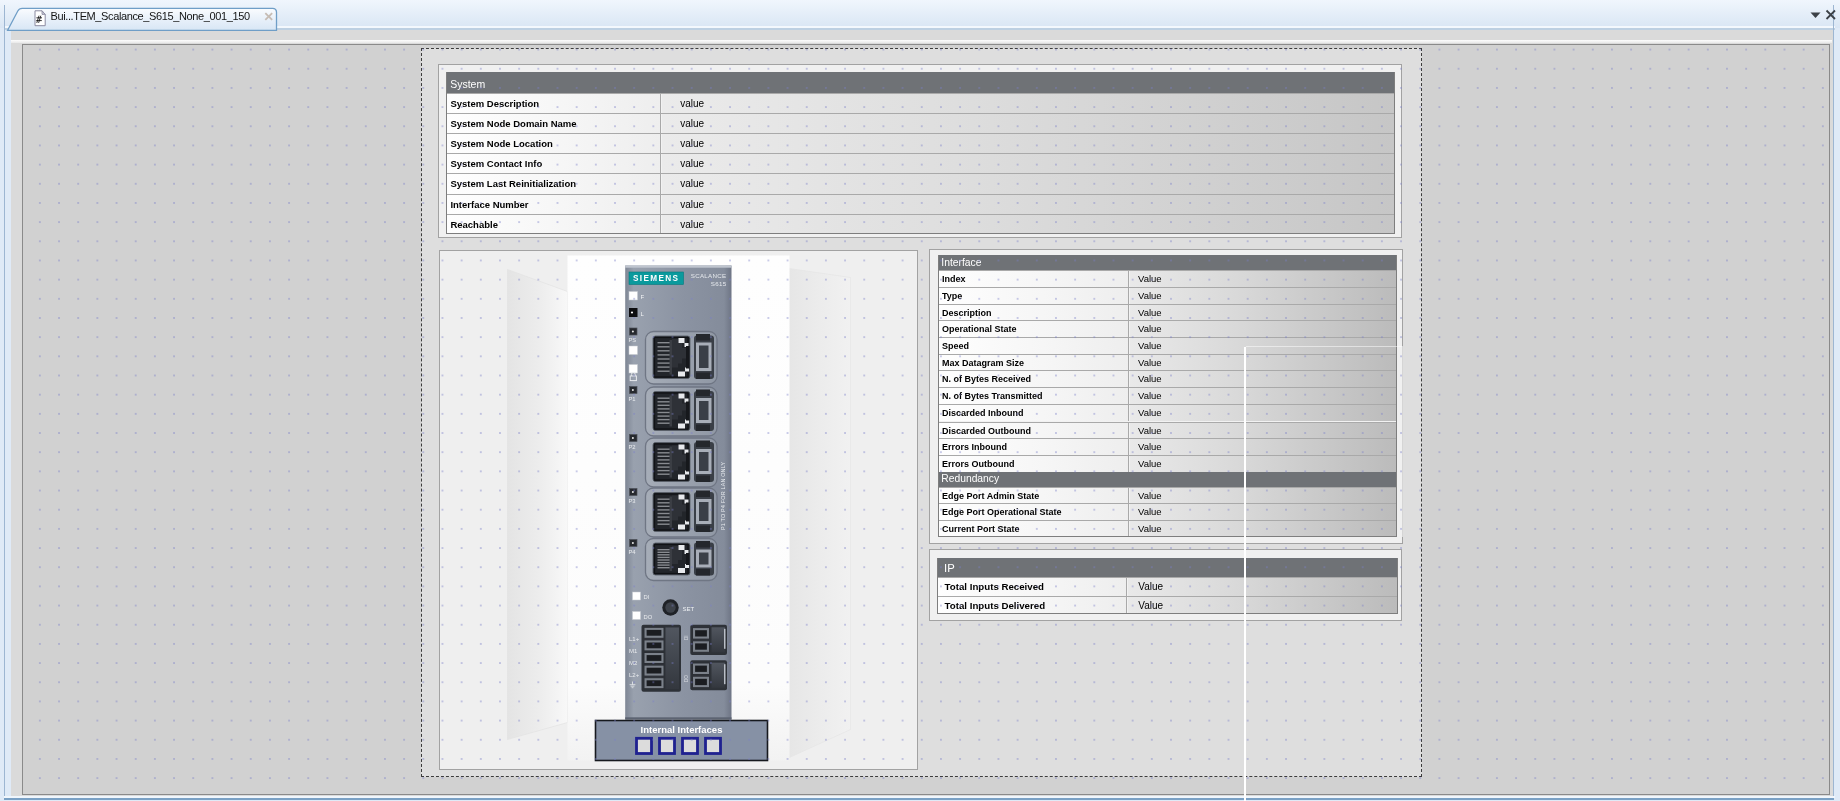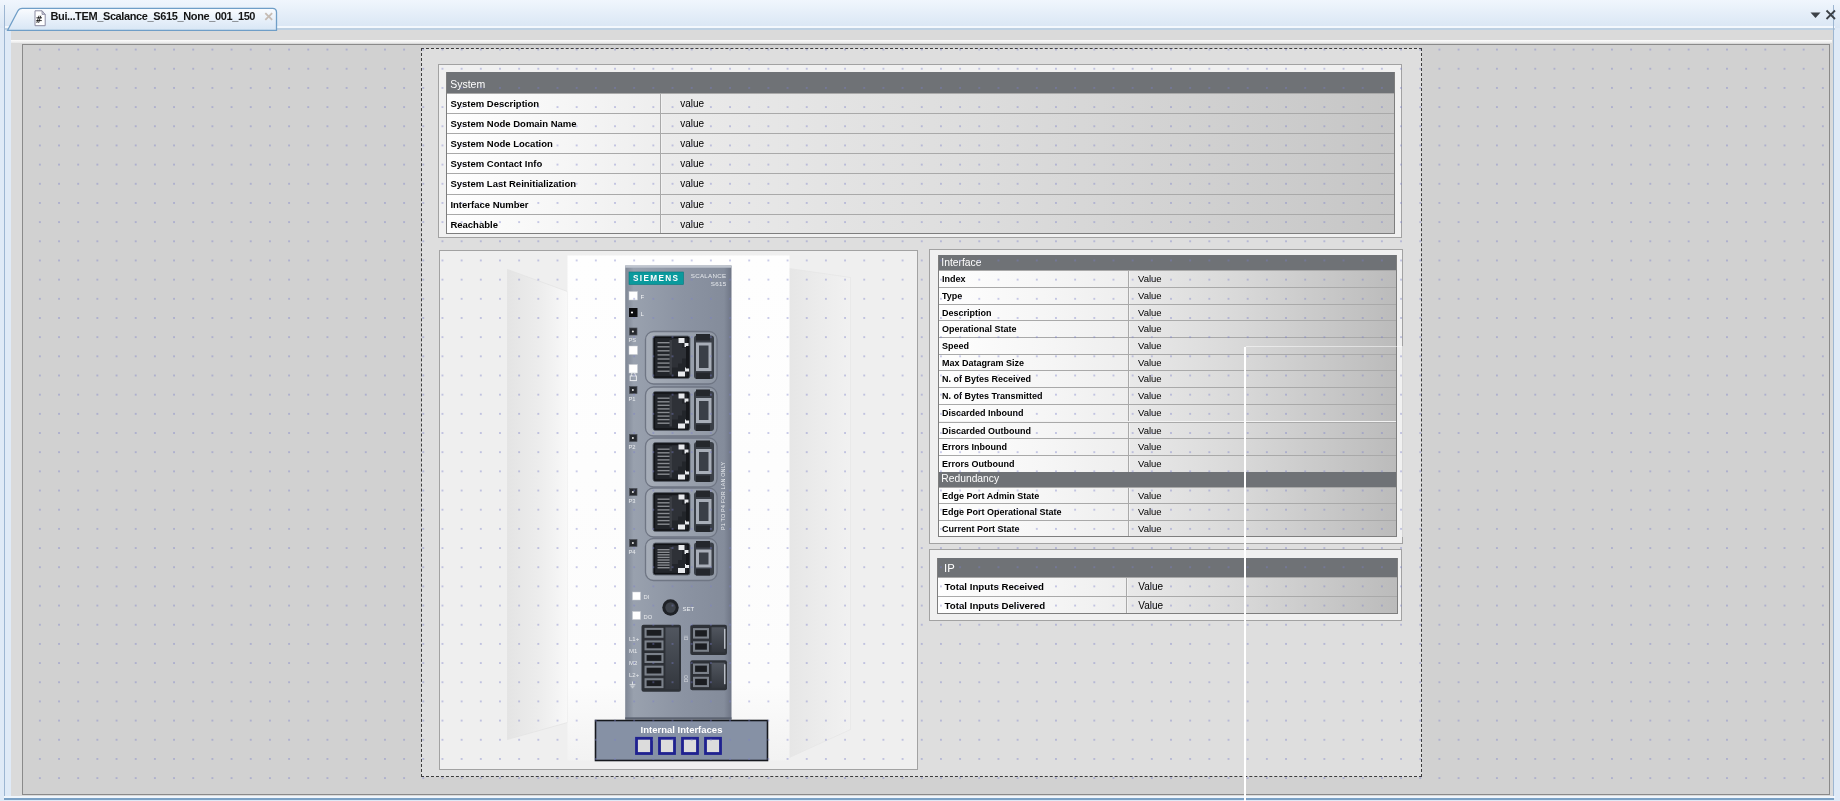--- a/index.html
+++ b/index.html
@@ -25,21 +25,21 @@
 .tbl { position:absolute; border:1px solid #7e7e7e; border-top:none; background:#f2f2f2; overflow:hidden; }
 #tblSystem { left:446px; top:72px; width:948.5px; height:161.6px; }
 #tblIface { left:937.5px; top:255px; width:459.5px; height:281.6px; }
 #tblIP { left:936.8px; top:557.5px; width:461px; height:56px; }
 #dots { left:22.5px; top:44.5px; width:1806px; height:750px; pointer-events:none;
   background-image:radial-gradient(circle, rgba(122,126,200,0.40) 0.7px, rgba(122,126,200,0) 1.05px);
   background-size:19.18px 19.18px; background-position:7.27px -5.03px; }
 #phantomV { left:1244px; top:347px; width:1.8px; height:454px; background:#ffffff; z-index:50; }
 #ghostH { left:1246px; top:346.2px; width:157px; height:1.2px; background:rgba(255,255,255,0.5); z-index:50; }
 #ghostV { left:1402.2px; top:347px; width:1.2px; height:190px; background:rgba(255,255,255,0.55); z-index:50; }
-#tabtext { left:50.5px; top:10px; font-size:11px; font-weight:bold; color:#141414; letter-spacing:-0.38px; }
+#tabtext { left:50.5px; top:10px; font-size:11px; font-weight:normal; color:#141414; letter-spacing:-0.38px; }
 #tabx { left:263.5px; top:8.5px; font-size:12.5px; color:#c6bcb4; font-weight:bold; }
 </style>
 </head>
 <body>
 <div class="abs" id="tabstrip"></div>
 <div class="abs" id="paneTopHi"></div>
 <div class="abs" id="paneTopLn"></div>
 <div class="abs" id="content"></div>
 <div class="abs" id="grooveW"></div>
 <div class="abs" id="canvas"></div>

